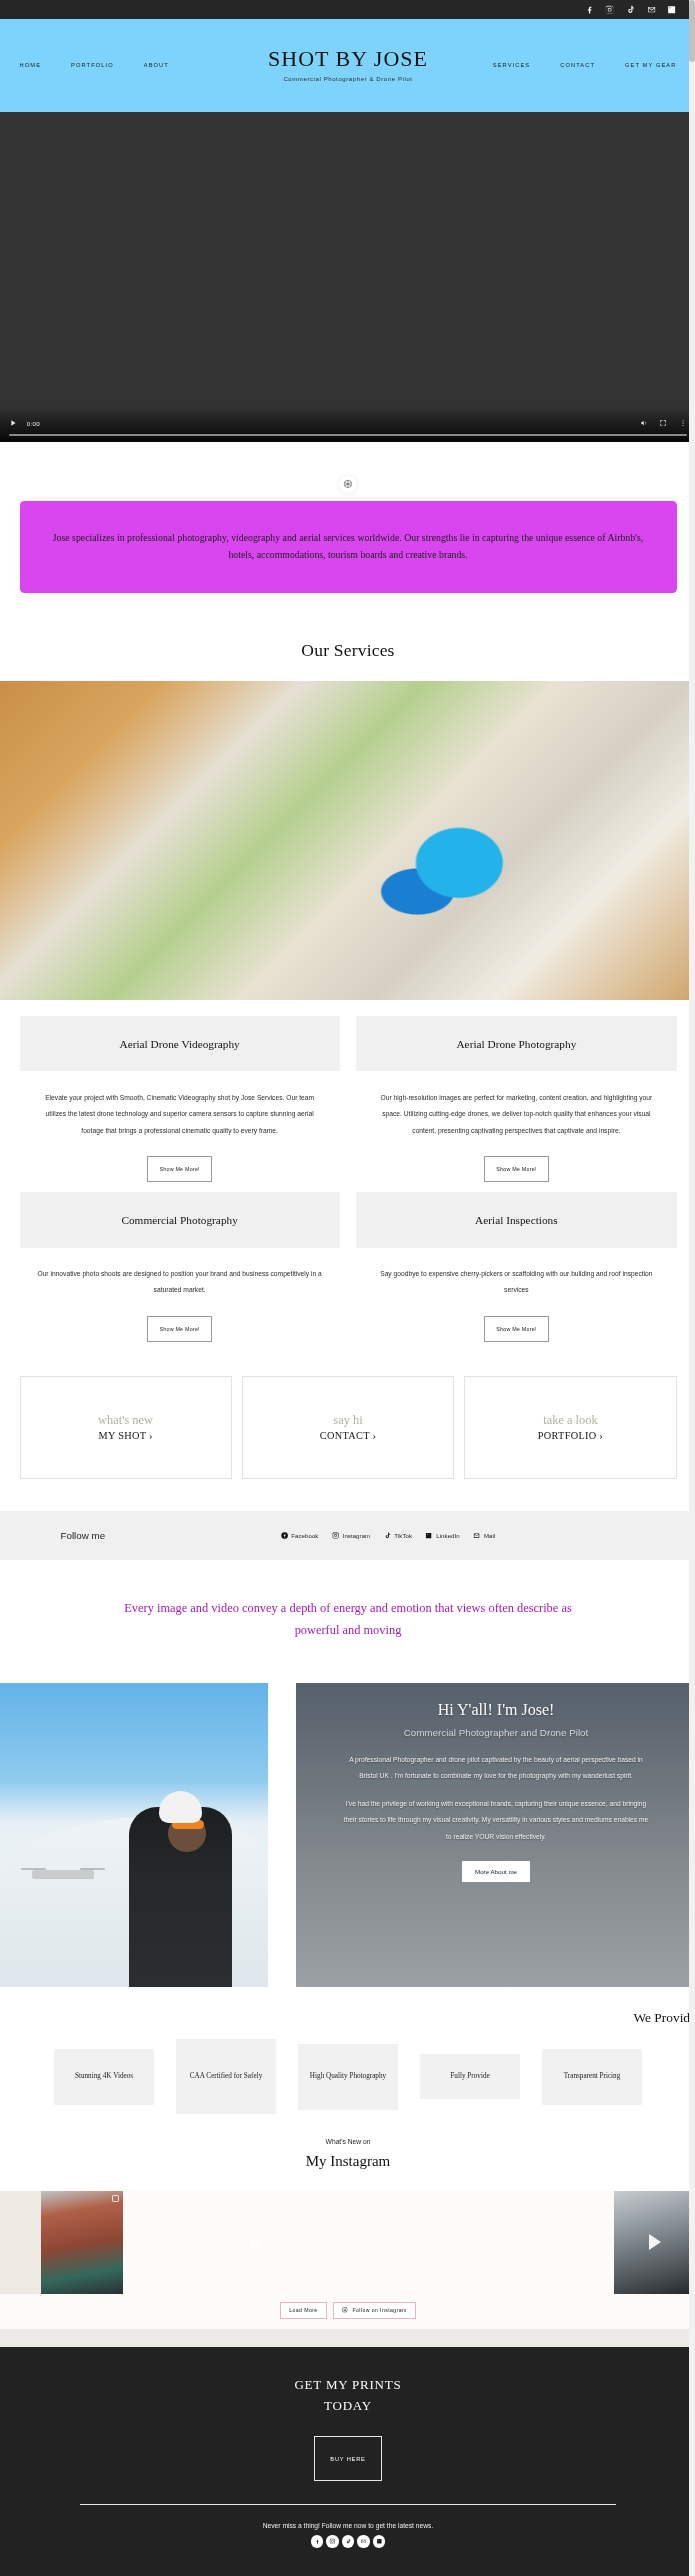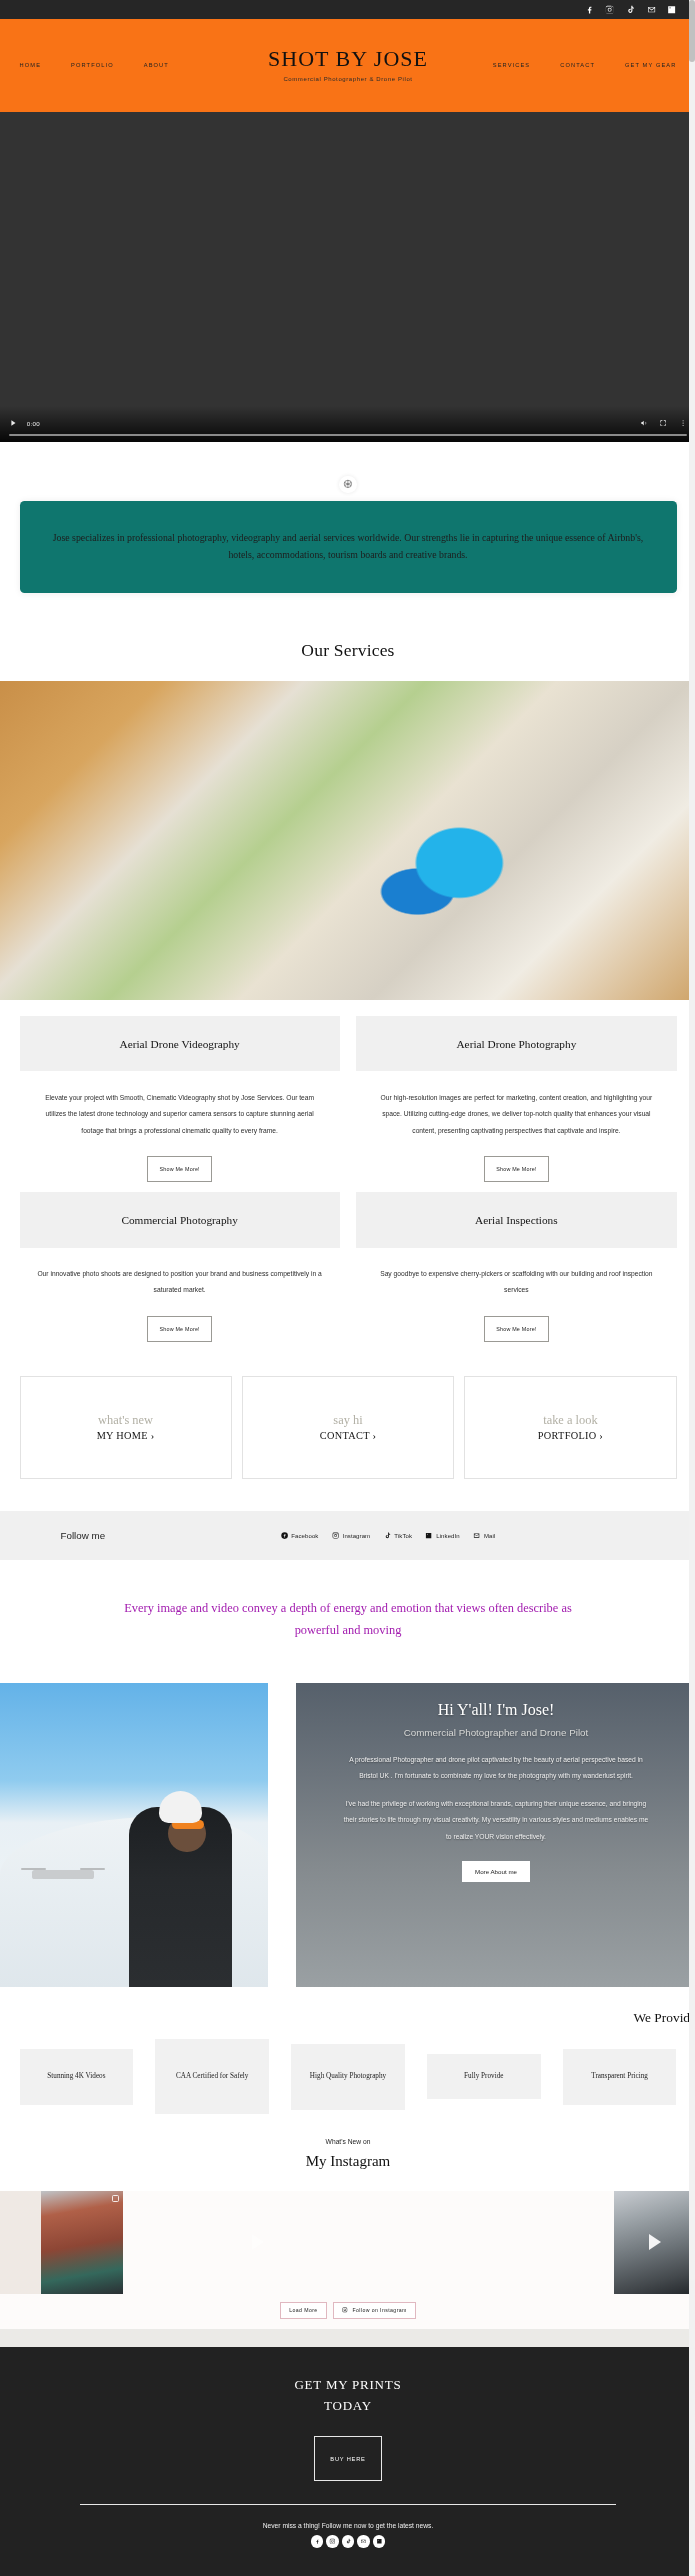--- a/index.html
+++ b/index.html
@@ -16,21 +16,21 @@
   
   .topbar{
     height:18.5px;background:#262626;display:flex;align-items:center;
     justify-content:flex-end;padding-right:19.6px;gap:11.3px;
   }
   .topbar .sicon{width:9.3px;height:9.3px;display:block;}
   .topbar .sicon svg{width:9.3px;height:9.3px;fill:#ffffff;display:block;}
 
   
   .header{
-    height:93px;background:#f97316;display:flex;align-items:center;
+    height:93px;background:#7dd3fc;display:flex;align-items:center;
     padding:0 19.6px;position:relative;
   }
   .nav-left{display:flex;gap:30px;align-items:center;flex:1;}
   .nav-right{display:flex;gap:30px;align-items:center;flex:1;justify-content:flex-end;}
   .nav-link{
     font-family:"Liberation Sans", sans-serif;
     font-size:5.7px;letter-spacing:1.1px;color:#222;text-transform:uppercase;
     cursor:pointer;white-space:nowrap;
   }
   .brand{
@@ -67,21 +67,21 @@
 
   
   .intro-wrap{position:relative;padding:34px 0 24px;background:#fff;}
   .aperture{
     width:17.5px;height:17.5px;margin:0 auto 8.2px;border-radius:50%;
     background:#fff;display:flex;align-items:center;justify-content:center;
     box-shadow:0 0 4.6px rgba(0,0,0,.09);
   }
   .aperture svg{width:9.8px;height:9.8px;stroke:#1b1b1b;fill:none;stroke-width:1.1;}
   .intro-card{
-    width:657px;margin:0 auto;border-radius:4.6px;background:#0f766e;
+    width:657px;margin:0 auto;border-radius:4.6px;background:#d946ef;
     box-shadow:0 0.5px 7.2px rgba(0,0,0,.07);
     padding:29px 28px;text-align:center;
   }
   .intro-text{
     font-family:"Liberation Serif", serif;
     font-size:9.8px;line-height:1.72;color:#1d1d1d;
   }
 
   
   .sec-head{
@@ -208,21 +208,21 @@
     background:#fff;border:none;color:#1b1b1b;font-size:6.2px;
     padding:7.2px 13.4px;cursor:pointer;font-family:"Liberation Sans", sans-serif;
   }
 
   
   .provide-head{
     font-family:"Liberation Serif", serif;font-size:13.4px;text-align:right;
     padding:23px 0 13.4px;color:#111;
   }
   .provide-row{
-    width:657px;margin:0 auto;display:flex;align-items:center;
+    width:588px;margin:0 auto;display:flex;align-items:center;
     justify-content:space-between;gap:22px;padding-bottom:17.5px;
   }
   .prov-card{
     background:#f1f1f1;display:flex;align-items:center;justify-content:center;
     text-align:center;font-family:"Liberation Serif", serif;font-size:7.2px;
     line-height:1.65;color:#1c1c1c;padding:7.2px 6.2px;
   }
   .prov-0{width:121px;height:56px;}
   .prov-1{width:121px;height:75px;}
   .prov-2{width:121px;height:66px;}
@@ -435,21 +435,21 @@
     <div class="svc-body">Say goodbye to expensive cherry-pickers or scaffolding with our building and roof inspection services</div>
     <div class="svc-btn-row">
       <button class="svc-btn">Show Me More!</button>
     </div>
   </div>
 </div>
 
 <div class="cta-row">
   <div class="cta-box">
     <div class="cta-kicker">what's new</div>
-    <div class="cta-main">MY HOME ›</div>
+    <div class="cta-main">MY SHOT ›</div>
   </div>
   <div class="cta-box">
     <div class="cta-kicker">say hi</div>
     <div class="cta-main">CONTACT ›</div>
   </div>
   <div class="cta-box">
     <div class="cta-kicker">take a look</div>
     <div class="cta-main">PORTFOLIO ›</div>
   </div>
 </div>

